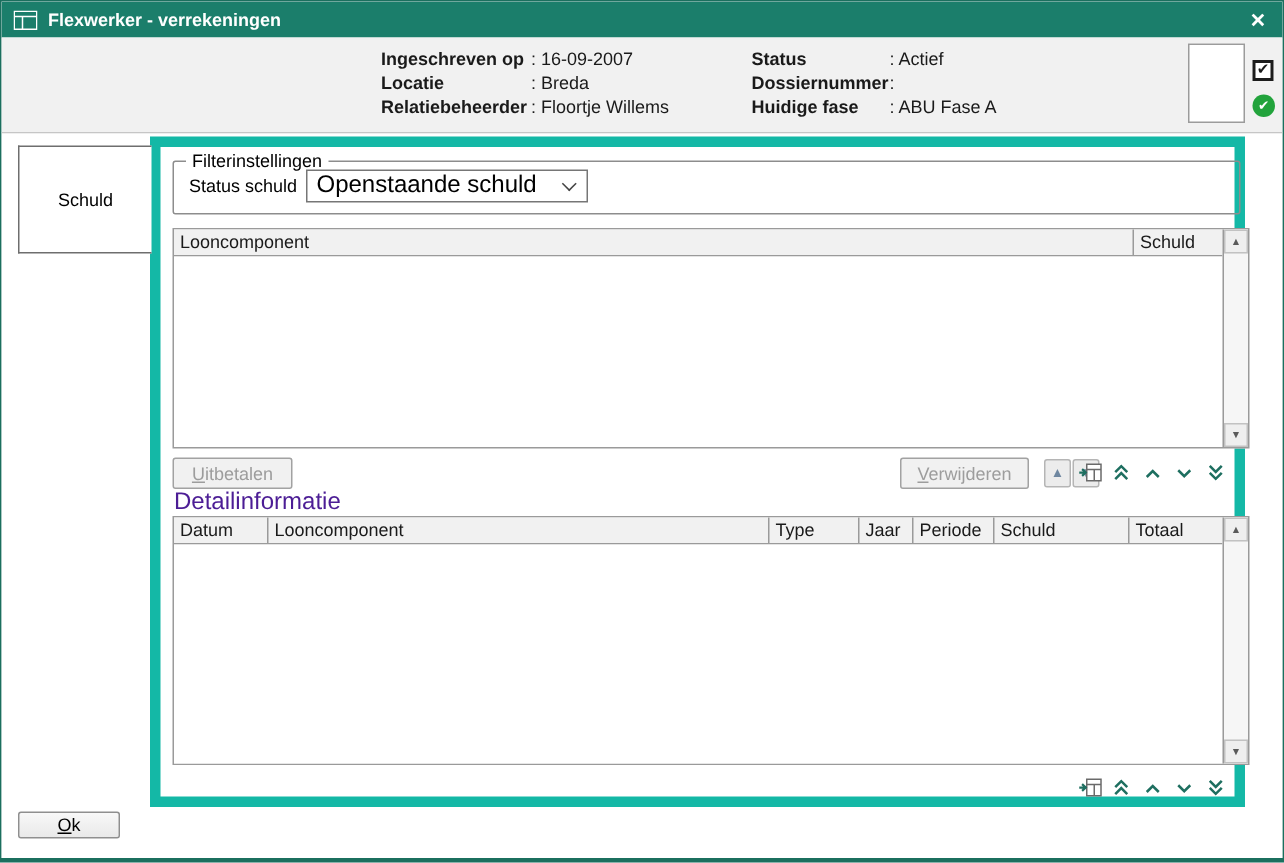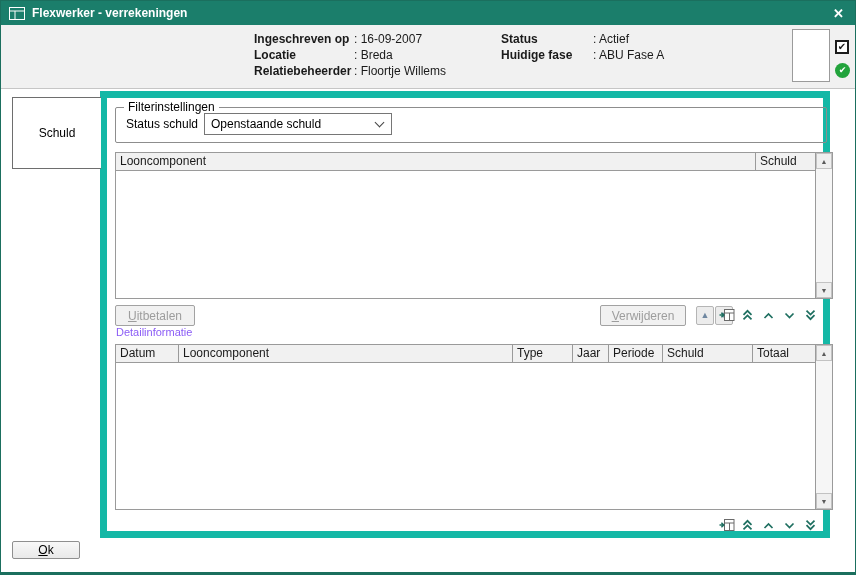--- a/index.html
+++ b/index.html
@@ -24,21 +24,21 @@
   .body { position: absolute; top: 88px; left: 0; right: 0; bottom: 0; background: #fff; }
   .tab { position: absolute; left: 11px; width: 88px; height: 72px; border: 1px solid #6e6e6e; background: #fff;
          display: flex; align-items: center; justify-content: center; font-size: 12px; cursor: pointer; }
   .tab.active { width: 89px; border-right: none; z-index: 2; }
   .tab1 { top: 8px; } .tab2 { top: 88px; }
   .panel { position: absolute; left: 99px; top: 2px; width: 730px; height: 447px; border: 7px solid #14b8a6; background: #fff; z-index: 1; }
   .fieldset { position: absolute; left: 8px; top: 9px; width: 712px; height: 36px; border: 1px solid #8d8d8d; border-radius: 2px; }
   .legend { position: absolute; top: -8px; left: 8px; background: #fff; padding: 0 4px; font-size: 12px; }
   .f-label { position: absolute; left: 10px; top: 9px; font-size: 12px; }
   .select { position: absolute; left: 88px; top: 5px; width: 188px; height: 22px; border: 1px solid #767676; background: #fff;
-            display: flex; align-items: center; justify-content: space-between; padding: 0 8px 0 6px; font-size: 12px; cursor: pointer; }
+            display: flex; align-items: center; justify-content: space-between; padding: 0 8px 0 6px; font-size: 16px; cursor: pointer; }
   .chev { width: 7px; height: 7px; border-right: 1.5px solid #444; border-bottom: 1.5px solid #444; transform: rotate(45deg); margin-top: -4px; }
   .table { position: absolute; display: flex; border: 1px solid #9a9a9a; background: #fff; }
   .t1 { left: 8px; top: 54px; width: 718px; height: 147px; }
   .t2 { left: 8px; top: 246px; width: 718px; height: 166px; }
   .tcontent { flex: 1; display: flex; flex-direction: column; min-width: 0; }
   .thead { display: flex; height: 18px; background: #f1f1f1; border-bottom: 1px solid #9a9a9a; font-size: 12px; line-height: 17px; color: #1a1a1a; }
   .th { padding-left: 4px; overflow: hidden; white-space: nowrap; }
   .th + .th { border-left: 1px solid #9a9a9a; }
   .th.loon { flex: 1; } .th.schuld-col { width: 60px; }
   .c0 { width: 62px; } .c1 { width: 334px; } .c2 { width: 60px; } .c3 { width: 36px; }
@@ -52,21 +52,21 @@
          font-size: 12px; font-family: inherit; cursor: pointer; }
   .btn.disabled { color: #9d9d9d; }
   .btn-uitbetalen { left: 8px; top: 207px; width: 80px; }
   .btn-verwijderen { left: 493px; top: 207px; width: 86px; }
   .mvbtn { position: absolute; top: 208px; width: 18px; height: 19px; background: #ececec; border: 1px solid #b5b5b5; border-radius: 2px;
            color: #6f87a0; font-size: 9px; line-height: 1; display: flex; align-items: center; justify-content: center; cursor: pointer; }
   .mv-up { left: 589px; } .mv-down { left: 608px; }
   .icon-group { position: absolute; right: 4px; display: flex; gap: 4px; align-items: center; height: 18px; }
   .ig1 { top: 208px; } .ig2 { top: 418px; }
   .icn { width: 17px; height: 17px; display: flex; align-items: center; justify-content: center; cursor: pointer; }
-  .detail-title { position: absolute; left: 9px; top: 228px; font-size: 11px; color: #8b5cf6; }
+  .detail-title { position: absolute; left: 9px; top: 228px; font-size: 16px; color: #4c1d95; }
   .ok { position: absolute; left: 11px; top: 452px; width: 68px; height: 18px; background: linear-gradient(#f8f8f8,#e9e9e9);
         border: 1px solid #8f8f8f; border-radius: 2px; font-size: 12px; font-family: inherit; cursor: pointer; }
   .mn { text-decoration: underline; }
 </style>
 </head>
 <body>
 
 <div class="window">
 
   <div class="titlebar">
@@ -80,20 +80,21 @@
   </div>
 
   <div class="header">
     <div class="hcol hc2">
       <div class="hrow"><span class="hlabel">Ingeschreven op</span><span class="hval">: 16-09-2007</span></div>
       <div class="hrow"><span class="hlabel">Locatie</span><span class="hval">: Breda</span></div>
       <div class="hrow"><span class="hlabel">Relatiebeheerder</span><span class="hval">: Floortje Willems</span></div>
     </div>
     <div class="hcol hc3">
       <div class="hrow"><span class="hlabel">Status</span><span class="hval">: Actief</span></div>
+      <div class="hrow"><span class="hlabel">Dossiernummer</span><span class="hval">:</span></div>
       <div class="hrow"><span class="hlabel">Huidige fase</span><span class="hval">: ABU Fase A</span></div>
     </div>
     <div class="photo"></div>
     <div class="chk">
         <span>✔</span>
       </div>
     <div class="okdot">
         <span>✔</span>
       </div>
   </div>

